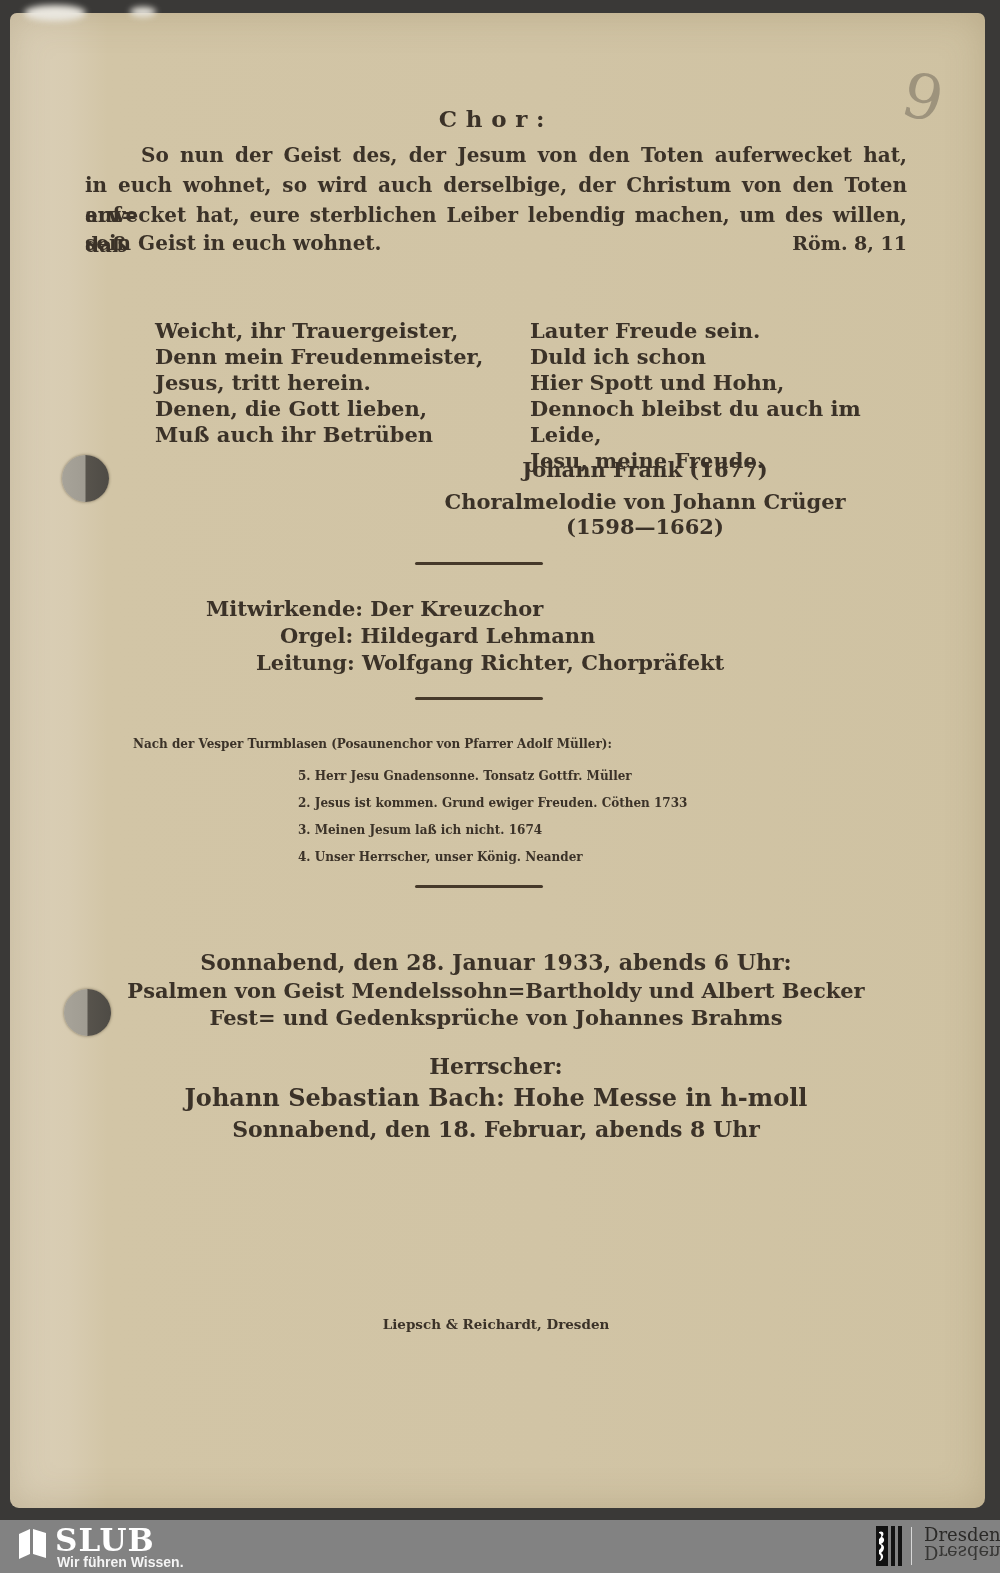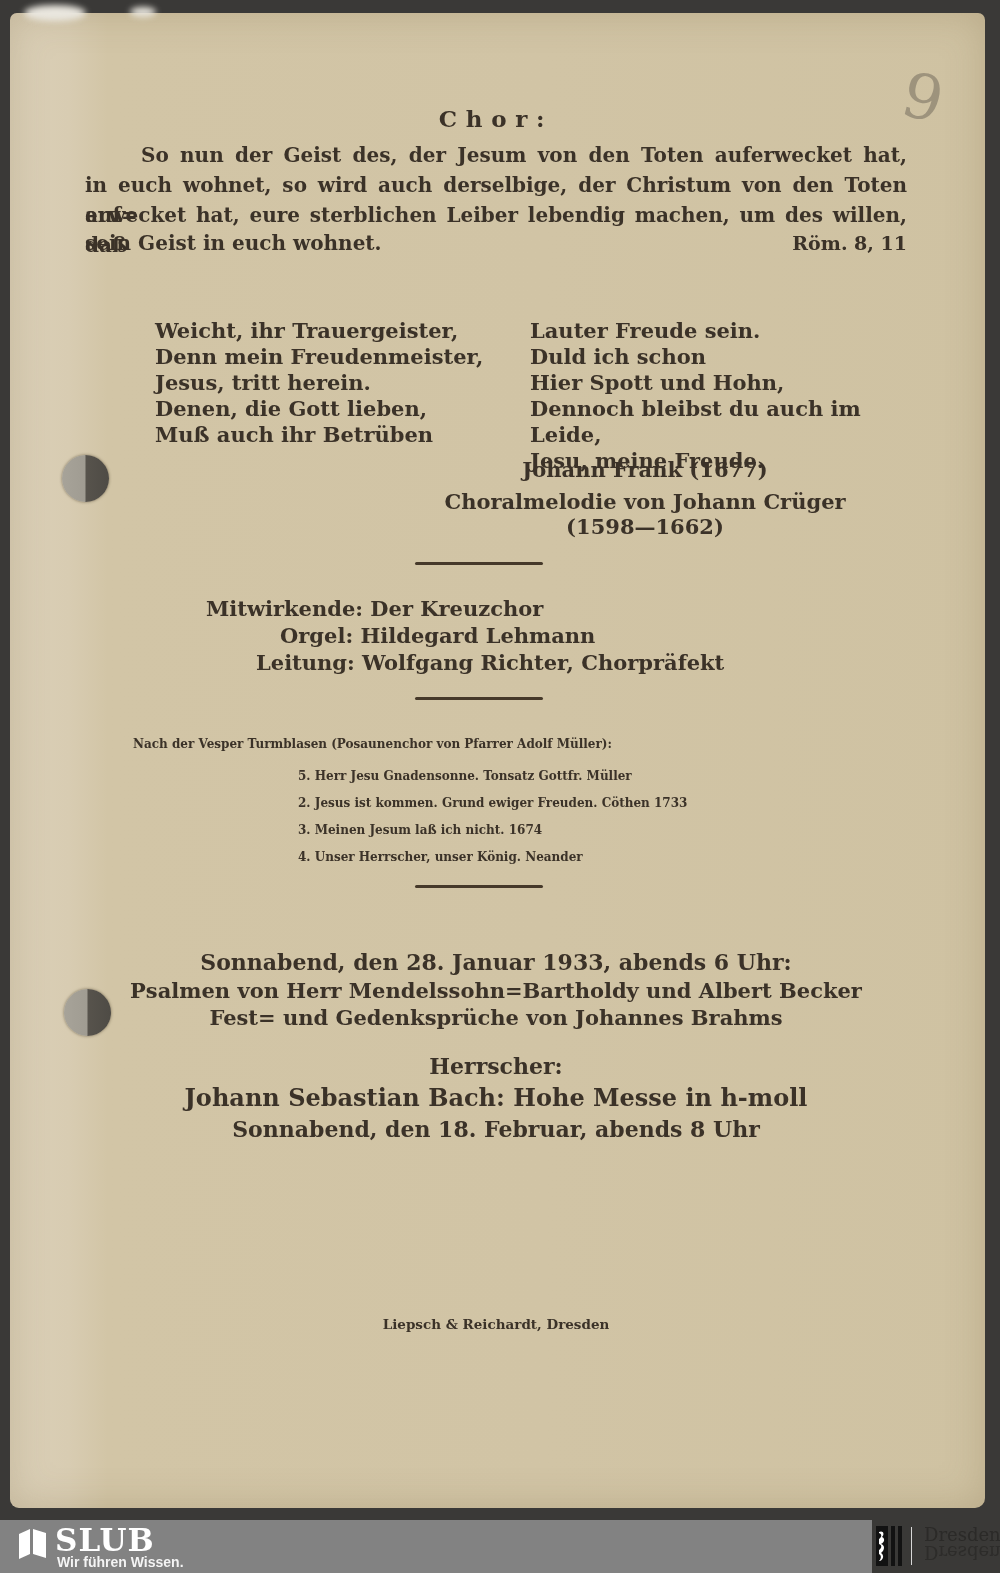--- a/index.html
+++ b/index.html
@@ -28,21 +28,21 @@
 
   .mline{font-size:21px;}
   .listline{font-size:12px;}
 
   .hole{width:47px;height:47px;border-radius:50%;
         background:linear-gradient(90deg,#a7a399 0%,#a09c92 48%,#57534c 52%,#4e4b45 100%);
         box-shadow:0 0 3px rgba(60,50,30,.6);}
   .pencil{font-size:62px;font-weight:400;color:#7d7464;opacity:.6;transform:rotate(14deg);font-family:"DejaVu Serif",serif;}
 
   
-  .footer{position:absolute;left:0;top:1520px;width:872px;height:53px;background:#828282;}
+  .footer{position:absolute;left:0;top:1520px;width:1000px;height:53px;background:#828282;}
   .slub-name{position:absolute;left:55px;top:2px;color:#fff;font-size:31px;font-weight:bold;
              font-family:"DejaVu Serif",serif;letter-spacing:1px;}
   .slub-tagline{position:absolute;left:57px;top:34px;color:#f4f4f4;font-size:14px;
                 font-family:"Liberation Sans",sans-serif;font-weight:bold;}
   .vline{position:absolute;left:911px;top:7px;width:1px;height:38px;background:#d8d8d8;}
   .dresden-text{position:absolute;left:924px;top:5px;color:#2b2a28;font-size:18px;line-height:19px;
                 font-family:"DejaVu Serif",serif;}
   .dresden-reflect{display:block;transform:scaleY(-1);opacity:.85;margin-top:-1px;}
 </style>
 </head>
@@ -92,21 +92,21 @@
 
     <div class="abs ink listline" style="left:123px;top:724px;width:770px;">Nach der Vesper Turmblasen (Posaunenchor von Pfarrer Adolf Müller):</div>
     <div class="abs ink listline" style="left:288px;top:756px;">5. Herr Jesu Gnadensonne.  Tonsatz Gottfr. Müller</div>
     <div class="abs ink listline" style="left:288px;top:783px;">2. Jesus ist kommen. Grund ewiger Freuden.  Cöthen 1733</div>
     <div class="abs ink listline" style="left:288px;top:810px;">3. Meinen Jesum laß ich nicht.  1674</div>
     <div class="abs ink listline" style="left:288px;top:837px;">4. Unser Herrscher, unser König.  Neander</div>
 
     <div class="abs divider" style="left:405px;top:872px;width:128px;"></div>
 
     <div class="abs ctr ink" style="top:936px;font-size:22px;">Sonnabend, den 28. Januar 1933, abends 6 Uhr:</div>
-    <div class="abs ctr ink" style="top:965px;font-size:21px;">Psalmen von Herr Mendelssohn=Bartholdy und Albert Becker</div>
+    <div class="abs ctr ink" style="top:965px;font-size:21px;">Psalmen von Geist Mendelssohn=Bartholdy und Albert Becker</div>
     <div class="abs ctr ink" style="top:992px;font-size:21px;">Fest= und Gedenksprüche von Johannes Brahms</div>
 
     <div class="abs ctr ink" style="top:1040px;font-size:22px;">Herrscher:</div>
     <div class="abs ctr ink" style="top:1070px;font-size:24px;">Johann Sebastian Bach: Hohe Messe in h-moll</div>
     <div class="abs ctr ink" style="top:1103px;font-size:22px;">Sonnabend, den 18. Februar, abends 8 Uhr</div>
 
     <div class="abs ctr ink" style="top:1303px;font-size:13.5px;">Liepsch &amp; Reichardt, Dresden</div>
   </div>
 
   <div class="footer">

